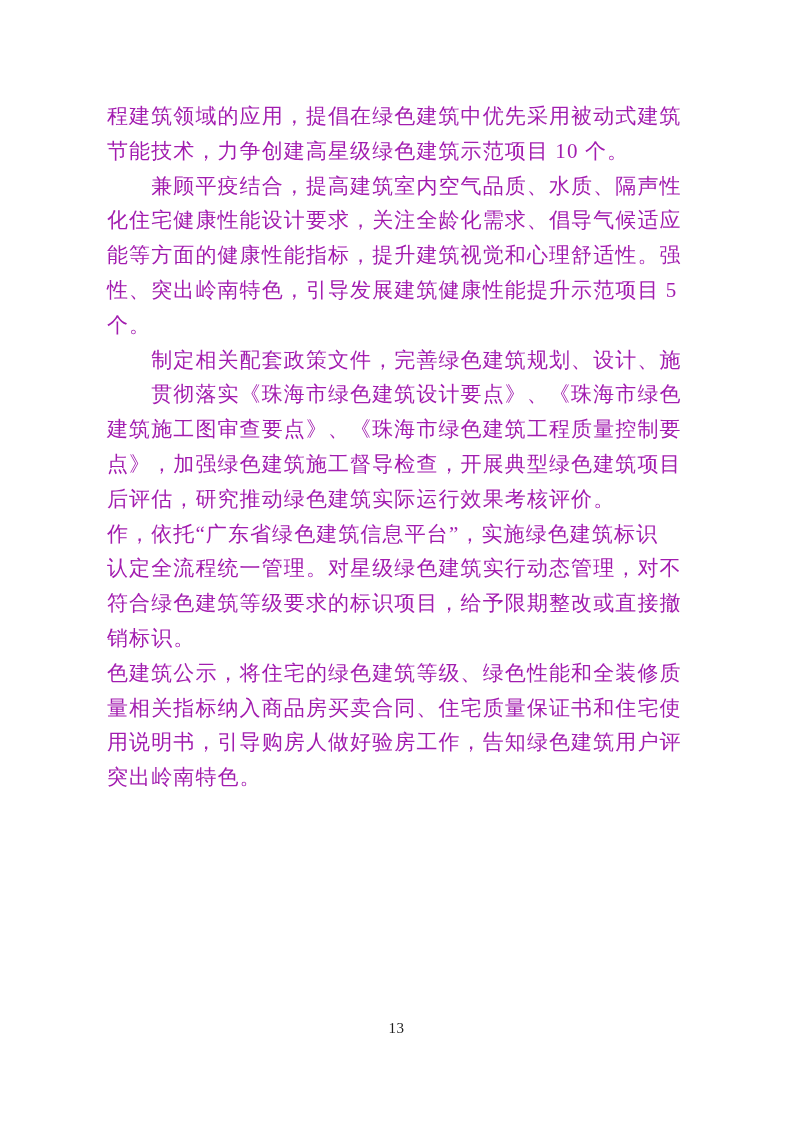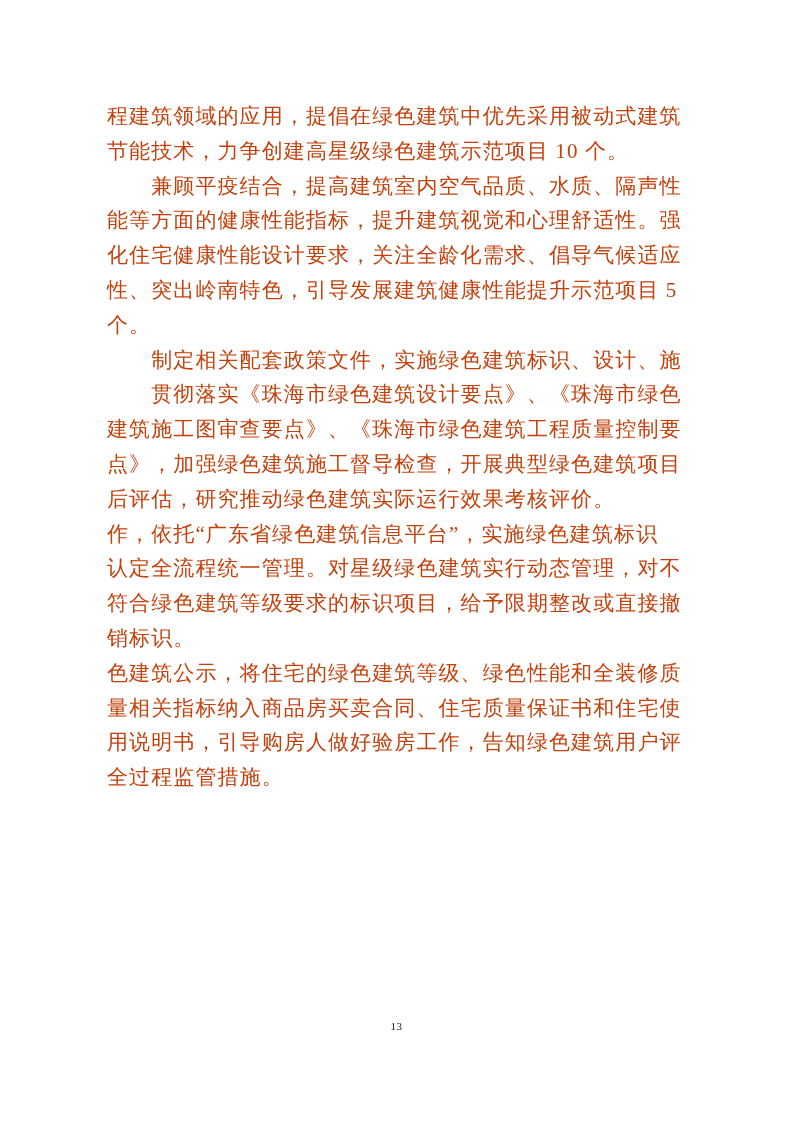--- a/index.html
+++ b/index.html
@@ -17,21 +17,21 @@
   .page {
     position: absolute;
     inset: 0;
     background: #ffffff;
   }
   .content {
     position: absolute;
     left: 107px;
     top: 99px;
     width: 580px;
-    color: #c2410c;
+    color: #a21caf;
   }
   .paragraph {
     margin: 0;
     padding: 0;
   }
   .line {
     height: 34.8px;
     line-height: 34.8px;
     font-size: 21px;
     letter-spacing: 1.1px;
@@ -41,67 +41,67 @@
   .heading-line {
     
     font-weight: 400;
   }
   .page-number {
     position: absolute;
     left: 0;
     right: 0;
     top: 1020px;
     text-align: center;
-    font-size: 11px;
+    font-size: 15px;
     letter-spacing: 0.5px;
     color: #1e1e1e;
     font-family: "Liberation Serif", "DejaVu Serif", serif;
   }
 </style>
 </head>
 <body>
 
 <div class="page">
   <div class="content">
 
     <div class="paragraph">
       <div class="line">程建筑领域的应用，提倡在绿色建筑中优先采用被动式建筑</div>
       <div class="line">节能技术，力争创建高星级绿色建筑示范项目 10 个。</div>
     </div>
 
     <div class="paragraph">
       <div class="line">　　兼顾平疫结合，提高建筑室内空气品质、水质、隔声性</div>
+      <div class="line">化住宅健康性能设计要求，关注全龄化需求、倡导气候适应</div>
       <div class="line">能等方面的健康性能指标，提升建筑视觉和心理舒适性。强</div>
-      <div class="line">化住宅健康性能设计要求，关注全龄化需求、倡导气候适应</div>
       <div class="line">性、突出岭南特色，引导发展建筑健康性能提升示范项目 5</div>
       <div class="line">个。</div>
     </div>
 
 
     <div class="paragraph">
-      <div class="line">　　制定相关配套政策文件，实施绿色建筑标识、设计、施</div>
+      <div class="line">　　制定相关配套政策文件，完善绿色建筑规划、设计、施</div>
     </div>
 
     <div class="paragraph">
       <div class="line">　　贯彻落实《珠海市绿色建筑设计要点》、《珠海市绿色</div>
       <div class="line">建筑施工图审查要点》、《珠海市绿色建筑工程质量控制要</div>
       <div class="line">点》，加强绿色建筑施工督导检查，开展典型绿色建筑项目</div>
       <div class="line">后评估，研究推动绿色建筑实际运行效果考核评价。</div>
     </div>
 
     <div class="paragraph">
       <div class="line">作，依托“广东省绿色建筑信息平台”，实施绿色建筑标识</div>
       <div class="line">认定全流程统一管理。对星级绿色建筑实行动态管理，对不</div>
       <div class="line">符合绿色建筑等级要求的标识项目，给予限期整改或直接撤</div>
       <div class="line">销标识。</div>
     </div>
 
     <div class="paragraph">
       <div class="line">色建筑公示，将住宅的绿色建筑等级、绿色性能和全装修质</div>
       <div class="line">量相关指标纳入商品房买卖合同、住宅质量保证书和住宅使</div>
       <div class="line">用说明书，引导购房人做好验房工作，告知绿色建筑用户评</div>
-      <div class="line">全过程监管措施。</div>
+      <div class="line">突出岭南特色。</div>
     </div>
 
   </div>
 
   <div class="page-number">13</div>
 </div>
 
 </body></html>

